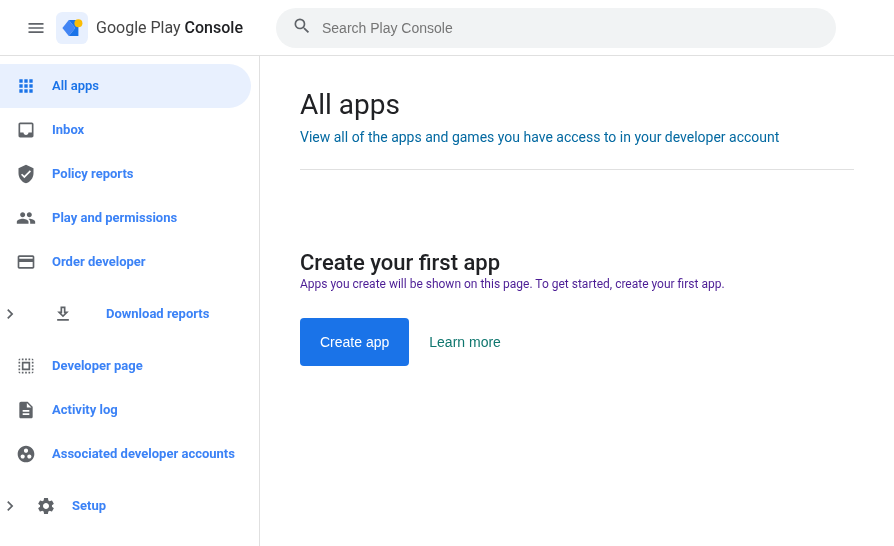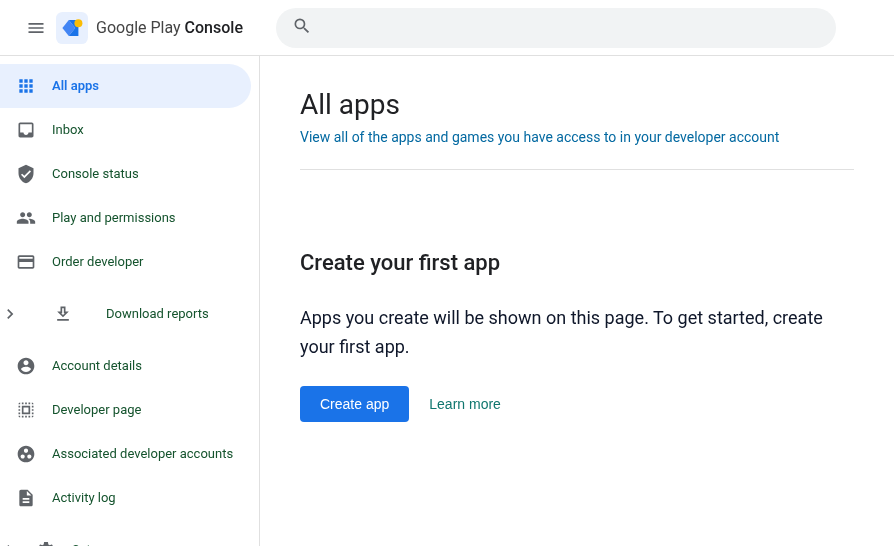--- a/index.html
+++ b/index.html
@@ -156,22 +156,22 @@
       color: #5f6368;
       display: flex;
       align-items: center;
       justify-content: center;
       font-size: 18px;
       flex-shrink: 0;
     }
 
     .sidebar-label {
       font-size: 13px;
-      color: #14532d;
-      font-weight: 400;
+      color: #3b82f6;
+      font-weight: 700;
       line-height: 1.3;
     }
 
     
     .main {
       flex: 1;
       padding: 32px 40px;
       overflow-y: auto;
       background: #fff;
     }
@@ -196,42 +196,42 @@
     }
 
     .cta-section {
       margin-top: 20px;
     }
 
     .cta-title {
       font-size: 22px;
       font-weight: 500;
       color: #202124;
-      margin-bottom: 29px;
+      margin-bottom: 0;
     }
 
     .cta-text {
-      font-size: 18px;
-      color: #0f172a;
+      font-size: 12px;
+      color: #4c1d95;
       margin-bottom: 24px;
       line-height: 1.6;
     }
 
     .cta-actions {
       display: flex;
       align-items: center;
       gap: 20px;
     }
 
     .btn-create {
       background: #1a73e8;
       color: #fff;
       border: none;
       border-radius: 4px;
-      padding: 10px 20px;
+      padding: 16px 20px;
       font-size: 14px;
       font-weight: 500;
       cursor: pointer;
     }
 
     .btn-learn {
       background: transparent;
       color: #0f766e;
       border: none;
       font-size: 14px;
@@ -263,20 +263,21 @@
         <span>Google Play </span><span class="bold">Console</span>
       </span>
     </div>
   </div>
   <div class="search-bar">
     <span class="search-icon-wrap">
       <svg viewBox="0 0 24 24" fill="#5f6368">
         <path d="M15.5 14h-.79l-.28-.27A6.47 6.47 0 0 0 16 9.5 6.5 6.5 0 1 0 9.5 16c1.61 0 3.09-.59 4.23-1.57l.27.28v.79l5 4.99L20.49 19l-4.99-5zm-6 0C7.01 14 5 11.99 5 9.5S7.01 5 9.5 5 14 7.01 14 9.5 11.99 14 9.5 14z"></path>
       </svg>
     </span>
+    <input class="search-input" type="text" placeholder="Search Play Console" style="">
   </div>
 </header>
 
 <div class="body">
 
   <nav class="sidebar">
 
     <div class="sidebar-item active">
       <span class="sidebar-icon">
         <svg viewBox="0 0 24 24" fill="#1a73e8">
@@ -294,21 +295,21 @@
       </span>
       <span class="sidebar-label">Inbox</span>
     </div>
 
     <div class="sidebar-item">
       <span class="sidebar-icon">
         <svg viewBox="0 0 24 24" fill="#5f6368">
           <path d="M12 1L3 5v6c0 5.55 3.84 10.74 9 12 5.16-1.26 9-6.45 9-12V5l-9-4zm-2 16l-4-4 1.41-1.41L10 14.17l6.59-6.59L18 9l-8 8z"></path>
         </svg>
       </span>
-      <span class="sidebar-label">Console status</span>
+      <span class="sidebar-label">Policy reports</span>
     </div>
 
     <div class="sidebar-item">
       <span class="sidebar-icon">
         <svg viewBox="0 0 24 24" fill="#5f6368">
           <path d="M16 11c1.66 0 2.99-1.34 2.99-3S17.66 5 16 5c-1.66 0-3 1.34-3 3s1.34 3 3 3zm-8 0c1.66 0 2.99-1.34 2.99-3S9.66 5 8 5C6.34 5 5 6.34 5 8s1.34 3 3 3zm0 2c-2.33 0-7 1.17-7 3.5V19h14v-2.5c0-2.33-4.67-3.5-7-3.5zm8 0c-.29 0-.62.02-.97.05 1.16.84 1.97 1.97 1.97 3.45V19h6v-2.5c0-2.33-4.67-3.5-7-3.5z"></path>
         </svg>
       </span>
       <span class="sidebar-label">Play and permissions</span>
     </div>
@@ -329,54 +330,46 @@
         </svg>
       </span>
       <span class="sidebar-icon">
         <svg viewBox="0 0 24 24" fill="#5f6368">
           <path d="M19 9h-4V3H9v6H5l7 7 7-7zm-8 2V5h2v6h1.17L12 13.17 9.83 11H11zm-6 7h14v2H5z"></path>
         </svg>
       </span>
       <span class="sidebar-label">Download reports</span>
     </div>
 
-    <div class="sidebar-item">
-      <span class="sidebar-icon">
-        <svg viewBox="0 0 24 24" fill="#5f6368">
-          <path d="M12 2C6.48 2 2 6.48 2 12s4.48 10 10 10 10-4.48 10-10S17.52 2 12 2zm0 3c1.66 0 3 1.34 3 3s-1.34 3-3 3-3-1.34-3-3 1.34-3 3-3zm0 14.2c-2.5 0-4.71-1.28-6-3.22.03-1.99 4-3.08 6-3.08 1.99 0 5.97 1.09 6 3.08-1.29 1.94-3.5 3.22-6 3.22z"></path>
-        </svg>
-      </span>
-      <span class="sidebar-label">Account details</span>
-    </div>
 
     <div class="sidebar-item">
       <span class="sidebar-icon">
         <svg viewBox="0 0 24 24" fill="#5f6368">
           <path d="M3 5h2V3c-1.1 0-2 .9-2 2zm0 8h2v-2H3v2zm4 8h2v-2H7v2zM3 9h2V7H3v2zm10-6h-2v2h2V3zm6 0v2h2c0-1.1-.9-2-2-2zM5 21v-2H3c0 1.1.9 2 2 2zm-2-4h2v-2H3v2zM9 3H7v2h2V3zm2 18h2v-2h-2v2zm8-8h2v-2h-2v2zm0 8c1.1 0 2-.9 2-2h-2v2zm0-12h2V7h-2v2zm0 8h2v-2h-2v2zm-4 4h2v-2h-2v2zm0-16h2V3h-2v2zM7 17h10V7H7v10zm2-8h6v6H9V9z"></path>
         </svg>
       </span>
       <span class="sidebar-label">Developer page</span>
     </div>
 
     <div class="sidebar-item">
       <span class="sidebar-icon">
         <svg viewBox="0 0 24 24" fill="#5f6368">
+          <path d="M14 2H6c-1.1 0-2 .9-2 2v16c0 1.1.89 2 2 2h12c1.1 0 2-.9 2-2V8l-6-6zm2 16H8v-2h8v2zm0-4H8v-2h8v2zm-3-5V3.5L18.5 9H13z"></path>
+        </svg>
+      </span>
+      <span class="sidebar-label">Activity log</span>
+    </div>
+
+    <div class="sidebar-item">
+      <span class="sidebar-icon">
+        <svg viewBox="0 0 24 24" fill="#5f6368">
           <path d="M12 2C6.48 2 2 6.48 2 12s4.48 10 10 10 10-4.48 10-10S17.52 2 12 2zM8 17.5c-1.38 0-2.5-1.12-2.5-2.5s1.12-2.5 2.5-2.5 2.5 1.12 2.5 2.5-1.12 2.5-2.5 2.5zM9.5 8c0-1.38 1.12-2.5 2.5-2.5s2.5 1.12 2.5 2.5-1.12 2.5-2.5 2.5S9.5 9.38 9.5 8zm6.5 9.5c-1.38 0-2.5-1.12-2.5-2.5s1.12-2.5 2.5-2.5 2.5 1.12 2.5 2.5-1.12 2.5-2.5 2.5z"></path>
         </svg>
       </span>
       <span class="sidebar-label">Associated developer accounts</span>
-    </div>
-
-    <div class="sidebar-item">
-      <span class="sidebar-icon">
-        <svg viewBox="0 0 24 24" fill="#5f6368">
-          <path d="M14 2H6c-1.1 0-2 .9-2 2v16c0 1.1.89 2 2 2h12c1.1 0 2-.9 2-2V8l-6-6zm2 16H8v-2h8v2zm0-4H8v-2h8v2zm-3-5V3.5L18.5 9H13z"></path>
-        </svg>
-      </span>
-      <span class="sidebar-label">Activity log</span>
     </div>
 
     <div class="sidebar-item has-arrow" style="padding-left:0;">
       <span class="sidebar-arrow">
         <svg viewBox="0 0 24 24" fill="#5f6368" width="16" height="16">
           <path d="M8.59 16.59L13.17 12 8.59 7.41 10 6l6 6-6 6z"></path>
         </svg>
       </span>
       <span class="sidebar-icon">
         <svg viewBox="0 0 24 24" fill="#5f6368">

